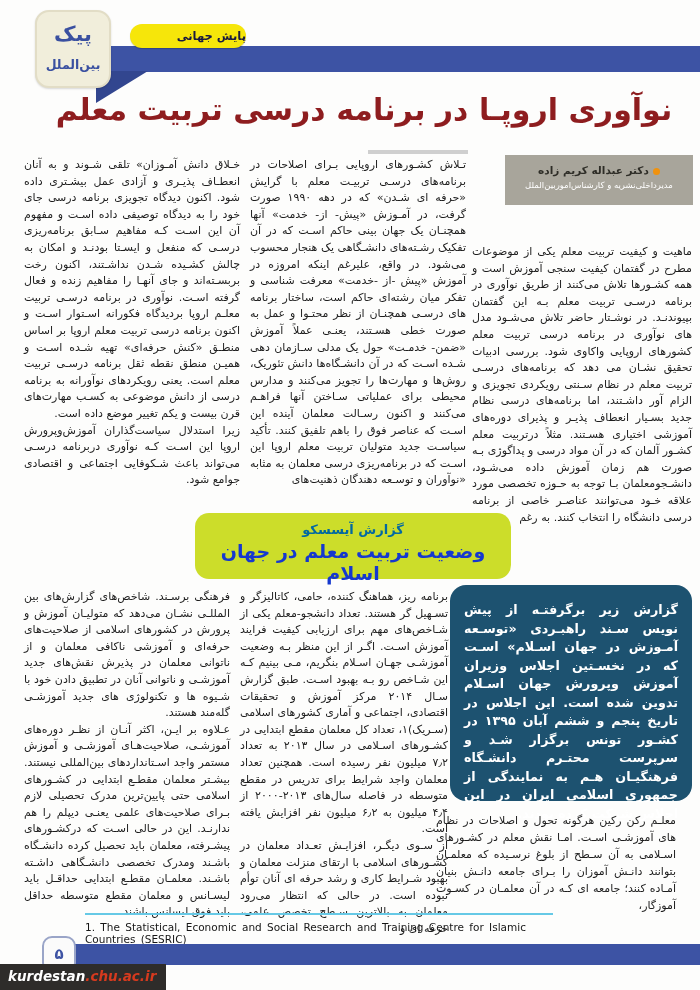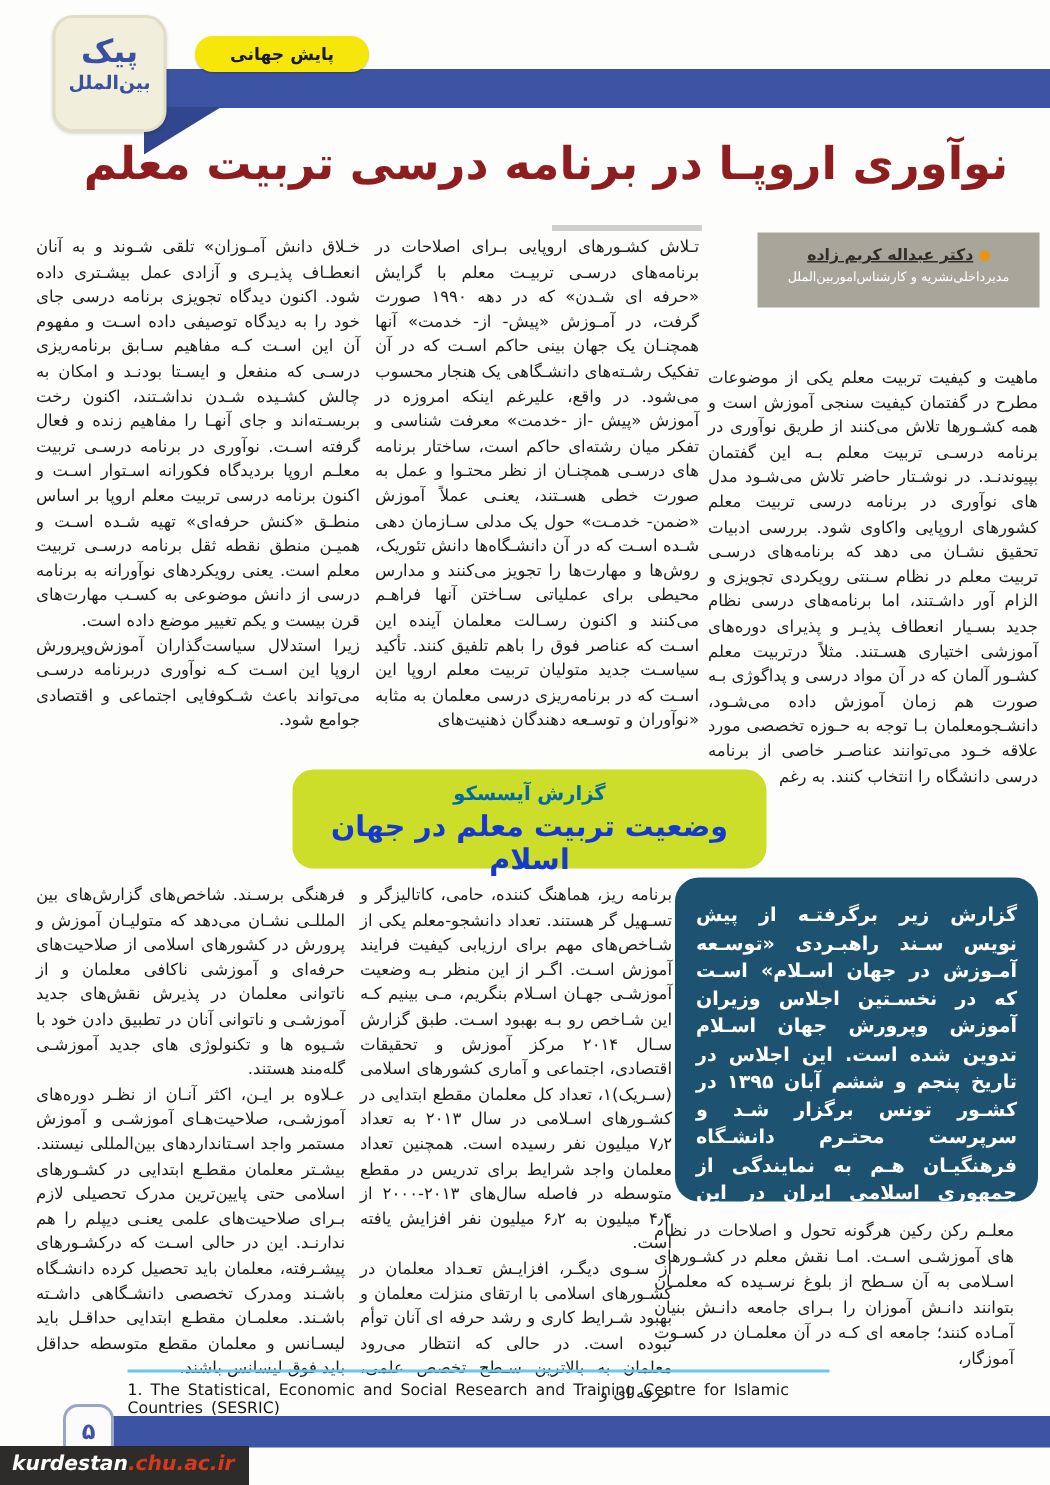--- a/index.html
+++ b/index.html
@@ -8,32 +8,32 @@
     background:#fdfdfc; font-family:"DejaVu Sans", sans-serif;
   }
   
   .header-bar { position:absolute; left:96px; top:46px; width:604px; height:26px; background:#3d53a4; }
   .bar-fold { position:absolute; left:96px; top:71px; width:52px; height:32px; background:#32468f;
     clip-path:polygon(0 0, 100% 0, 0 100%); }
   .logo-badge { position:absolute; left:35px; top:10px; width:76px; height:78px; background:#f1eedb;
     border:2px solid #e2ddc6; border-radius:14px; box-sizing:border-box; text-align:center;
     color:#3a50a0; direction:rtl; z-index:3; box-shadow:0 1px 2px rgba(0,0,0,.15); }
   .logo-l1 { font-size:21px; font-weight:bold; margin-top:11px; line-height:22px; }
-  .logo-l2 { font-size:12.5px; font-weight:bold; margin-top:2px; }
+  .logo-l2 { font-size:12.5px; font-weight:bold; margin-top:12px; }
   .tab { position:absolute; left:130px; top:24px; width:116px; height:24px; background:#f6e60a;
-    border-radius:12px; text-align:center; line-height:24px; font-size:11.5px; font-weight:bold;
+    border-radius:12px; line-height:24px; font-size:11.5px; font-weight:bold;
     color:#19193f; z-index:2; direction:rtl; box-shadow:0 1px 1px rgba(0,0,0,.2); }
   
   .article-title { position:absolute; left:0; right:0; top:92px; text-align:center; direction:rtl;
     font-size:30px; font-weight:bold; color:#8e1d1f; margin:0;padding-left:28px; }
   .title-underline { position:absolute; left:368px; top:150px; width:100px; height:4px; background:#cfcfcf; }
   
   .author-box { position:absolute; left:505px; top:155px; width:188px; height:50px; background:#a8a59b;
     box-sizing:border-box; direction:rtl; text-align:center; padding-top:9px; }
-  .author-name { font-size:10.5px; font-weight:bold; color:#2e2d27;text-decoration:underline; }
+  .author-name { font-size:10.5px; font-weight:bold; color:#2e2d27; }
   .author-name .dot { display:inline-block; width:7px; height:7px; background:#f0920e; border-radius:50%;
     margin-left:4px; vertical-align:middle; }
   .author-role { font-size:8.5px; color:#ffffff; margin-top:4px; }
   
   .coltext { position:absolute; direction:rtl; text-align:justify; font-size:11px; line-height:16.6px;
     color:#1d1d1d; white-space:pre-line; }
   .s1-right { left:472px; top:213px; width:220px;margin-top:31px; }
   .s1-mid   { left:250px; top:157px; width:216px; }
   .s1-left  { left:24px;  top:157px; width:216px; }
   .s2-right { left:436px; top:812px; width:240px; line-height:17px; }

